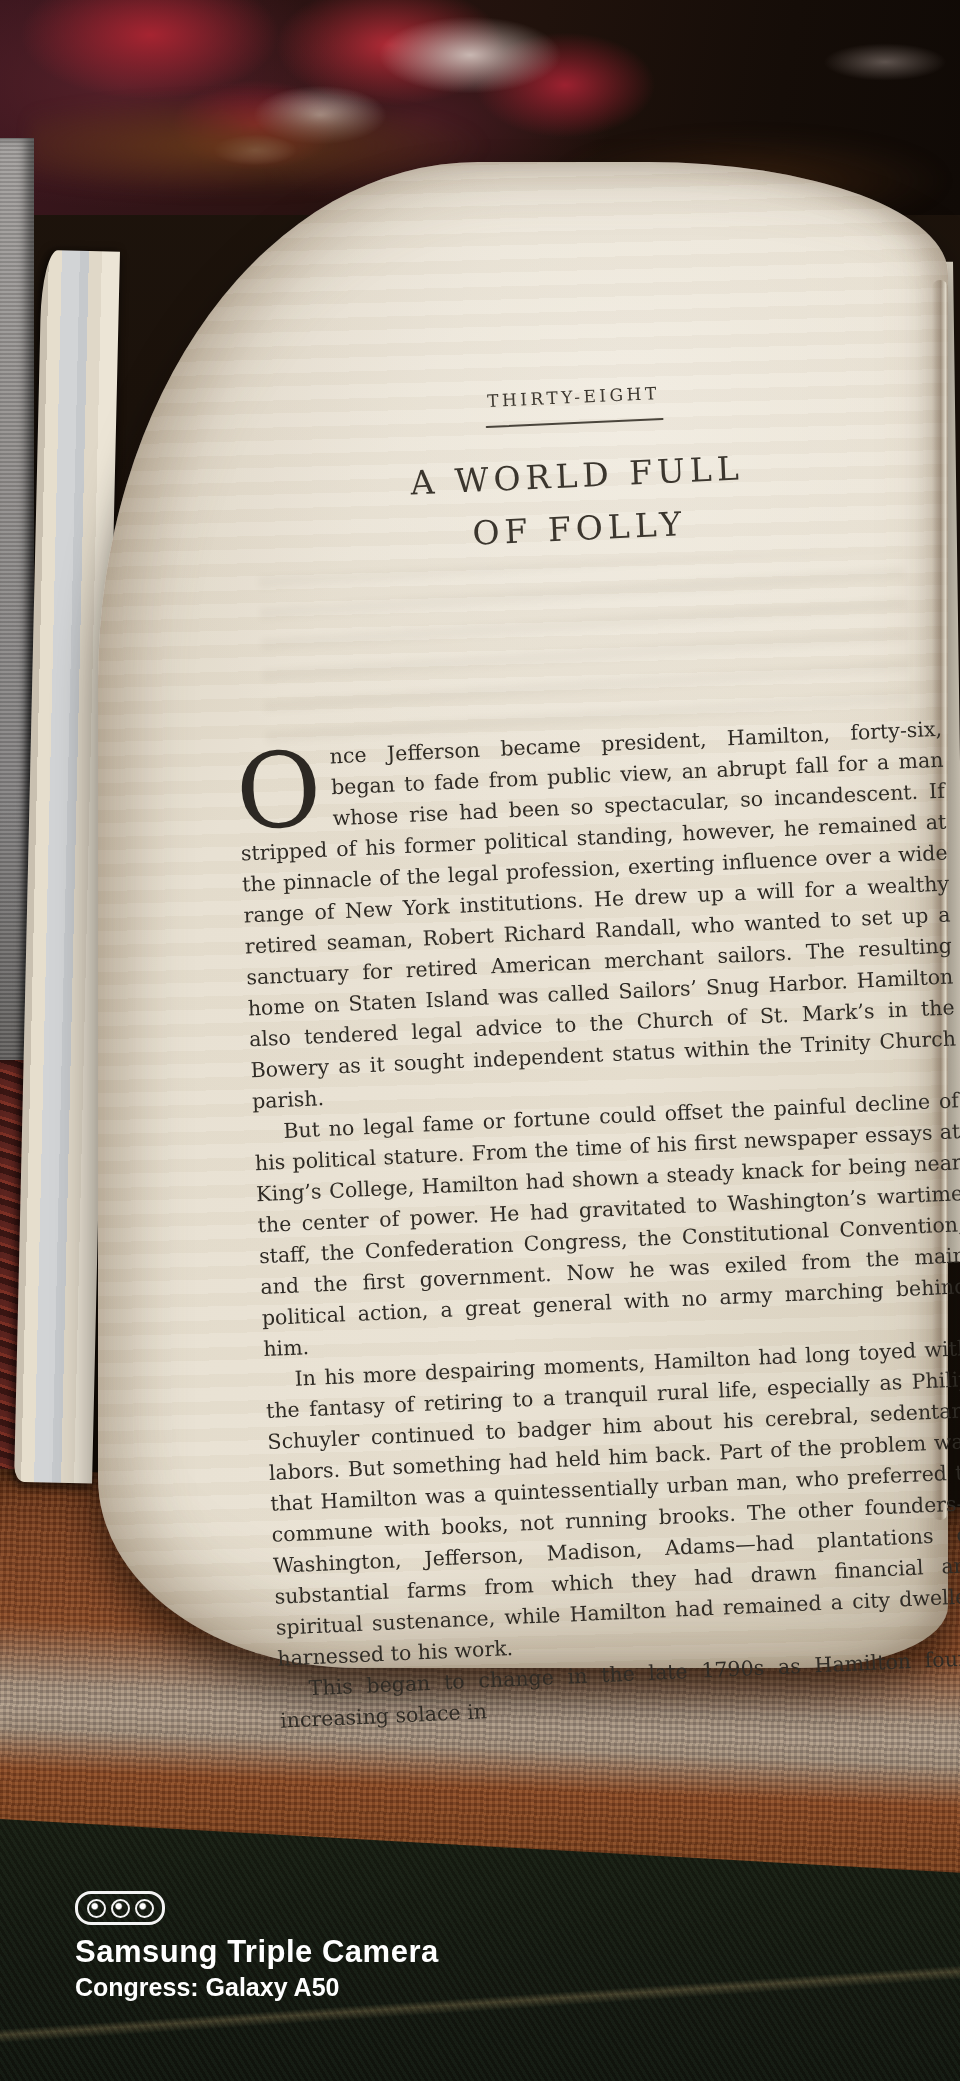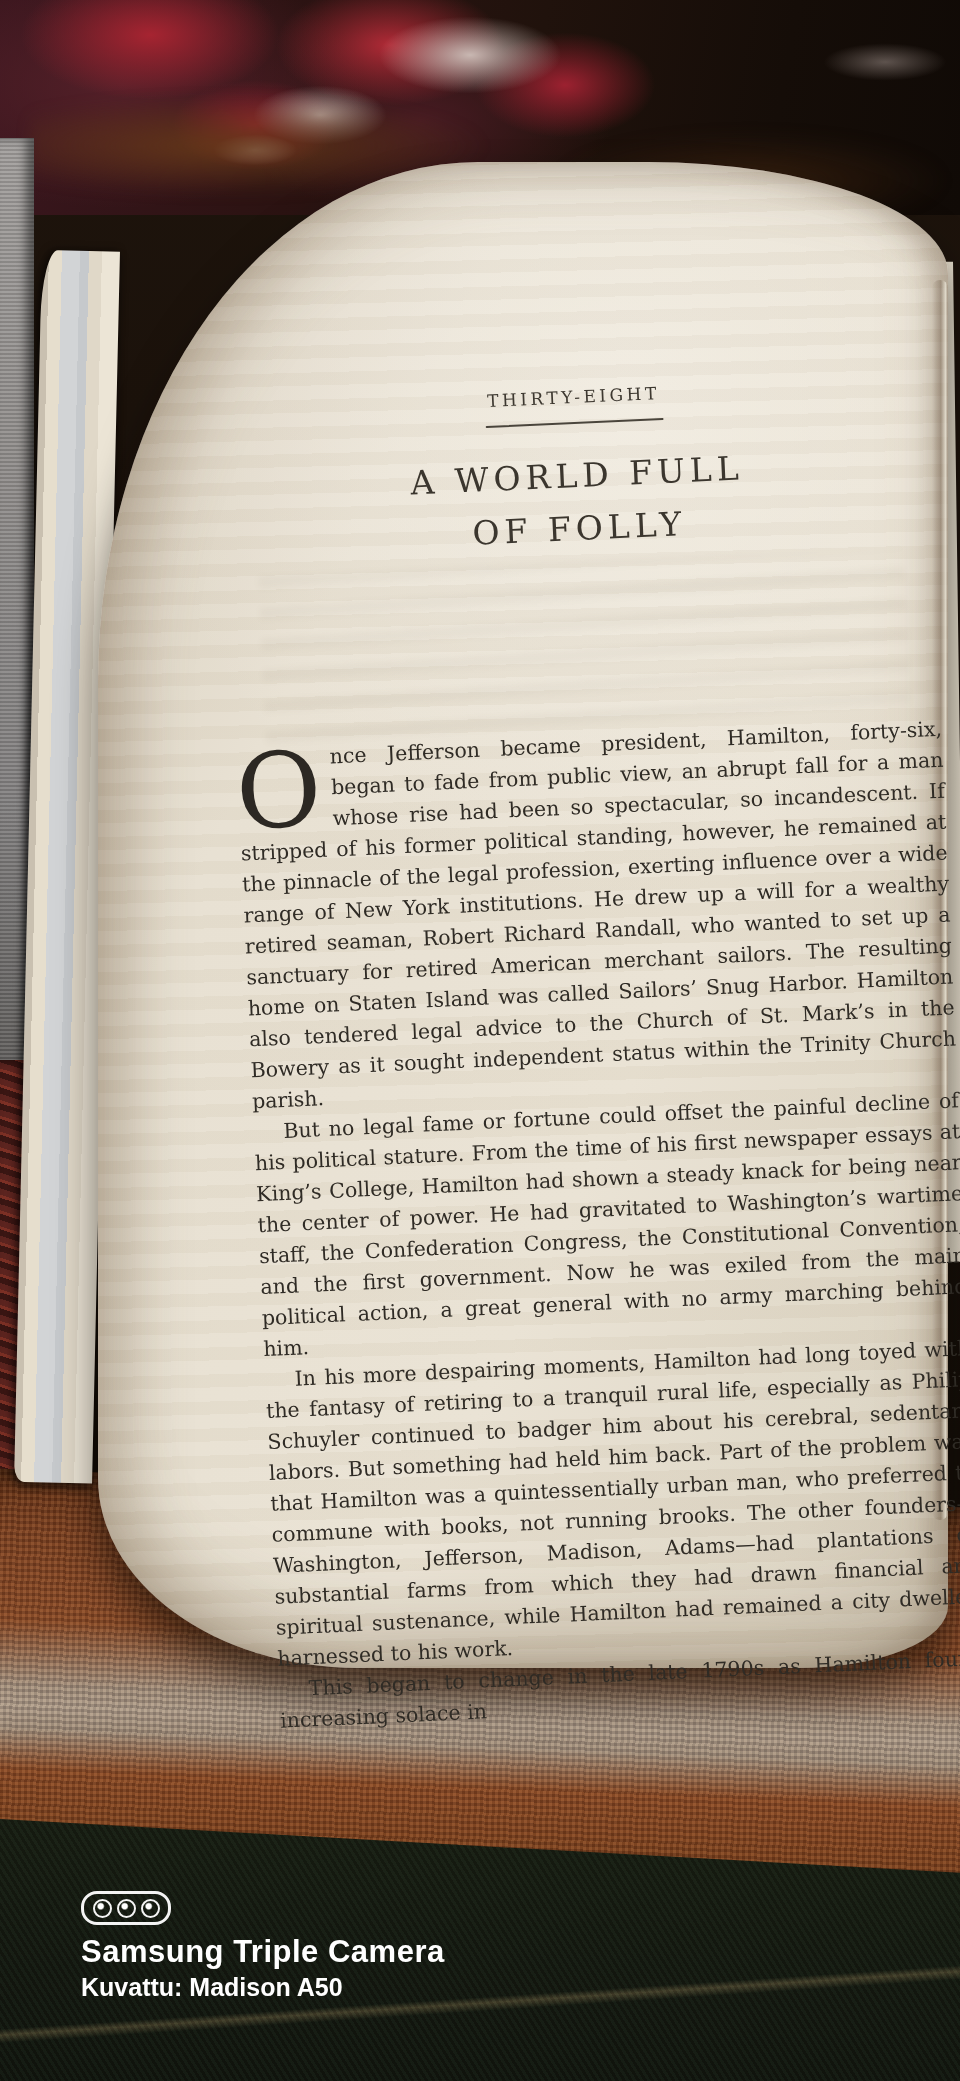--- a/index.html
+++ b/index.html
@@ -81,21 +81,21 @@
   .chap-rule{width:178px;height:2px;background:#4a453c;margin:15px auto 0;border-radius:1px;}
   .title{margin-top:25px;text-align:center;font-size:33px;letter-spacing:5px;line-height:1.62;color:#3b362e;}
   .show-through{height:168px;margin:6px 30px 0;
     background:repeating-linear-gradient(179deg, rgba(95,82,60,.16) 0 9px, rgba(95,82,60,0) 15px 31px);
     filter:blur(3px);opacity:.28;}
   .body p{margin:0;font-size:20.5px;line-height:31px;text-align:justify;color:#2f2b25;}
   .body p.indent{text-indent:30px;}
   .dropcap{float:left;font-size:104px;line-height:82px;height:84px;
     margin:6px 10px 0 -2px;color:#2c2823;}
   
-  .wm{position:absolute;top:1891px;left:81px;color:#fff;z-index:5;}
+  .wm{position:absolute;top:1891px;left:75px;color:#fff;z-index:5;}
   .wm-icon{width:84px;height:28px;border:3px solid #f4f4f4;border-radius:16px;
     display:flex;align-items:center;justify-content:center;gap:5px;}
   .lens{width:15px;height:15px;border:2.5px solid #f4f4f4;border-radius:50%;
     background:radial-gradient(circle at 38% 35%, #ffffff 0 2.5px, rgba(255,255,255,0) 4px);}
   .wm-title{margin-top:9px;font-family:"Liberation Sans",sans-serif;font-weight:bold;
     font-size:31px;letter-spacing:.5px;}
   .wm-sub{margin-top:3px;font-family:"Liberation Sans",sans-serif;font-weight:600;font-size:25px;}
 </style>
 </head>
 <body>
@@ -132,16 +132,16 @@
     </div>
   </div>
 
   <div class="wm">
     <div class="wm-icon">
       <span class="lens"></span>
       <span class="lens"></span>
       <span class="lens"></span>
     </div>
     <div class="wm-title">Samsung Triple Camera</div>
-    <div class="wm-sub">Kuvattu: Madison A50</div>
+    <div class="wm-sub">Congress: Galaxy A50</div>
   </div>
 
 </div>
 
 </body></html>

